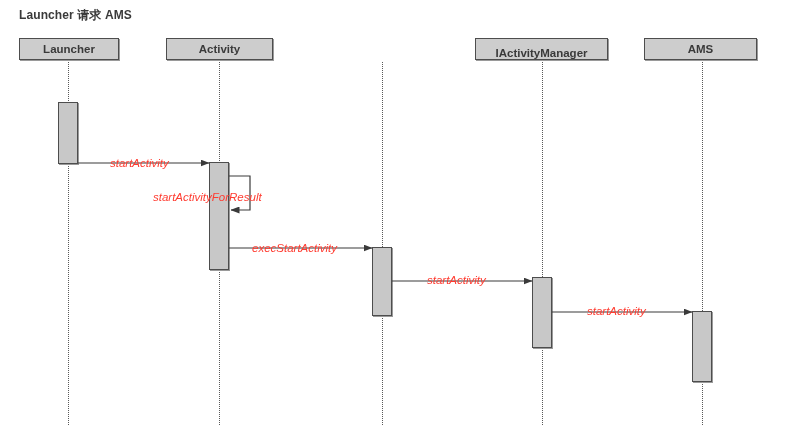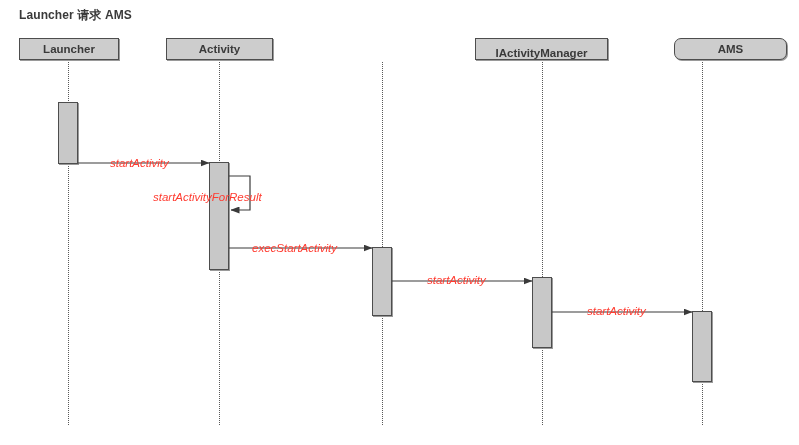--- a/index.html
+++ b/index.html
@@ -86,21 +86,21 @@
 
   <div class="lifeline-header" style="left:166px; width:107px;">
     <span>Activity</span>
   </div>
   <div class="lifeline-header" style="left:19px; width:100px;">
     <span>Launcher</span>
   </div>
   <div class="lifeline-header" style="left:475px; width:133px;align-items:flex-end;">
     <span>IActivityManager</span>
   </div>
-  <div class="lifeline-header" style="left:674px; width:113px;border-radius:7px;">
+  <div class="lifeline-header" style="left:644px; width:113px;">
     <span>AMS</span>
   </div>
 
   <div class="lifeline-line" style="left:68px;  top:62px; height:363px;"></div>
   <div class="lifeline-line" style="left:219px; top:62px; height:363px;"></div>
   <div class="lifeline-line" style="left:382px; top:62px; height:363px;"></div>
   <div class="lifeline-line" style="left:542px; top:62px; height:363px;"></div>
   <div class="lifeline-line" style="left:702px; top:62px; height:363px;"></div>
 
   <div class="activation-bar" style="left:58px;  top:102px; height:62px;"></div>

